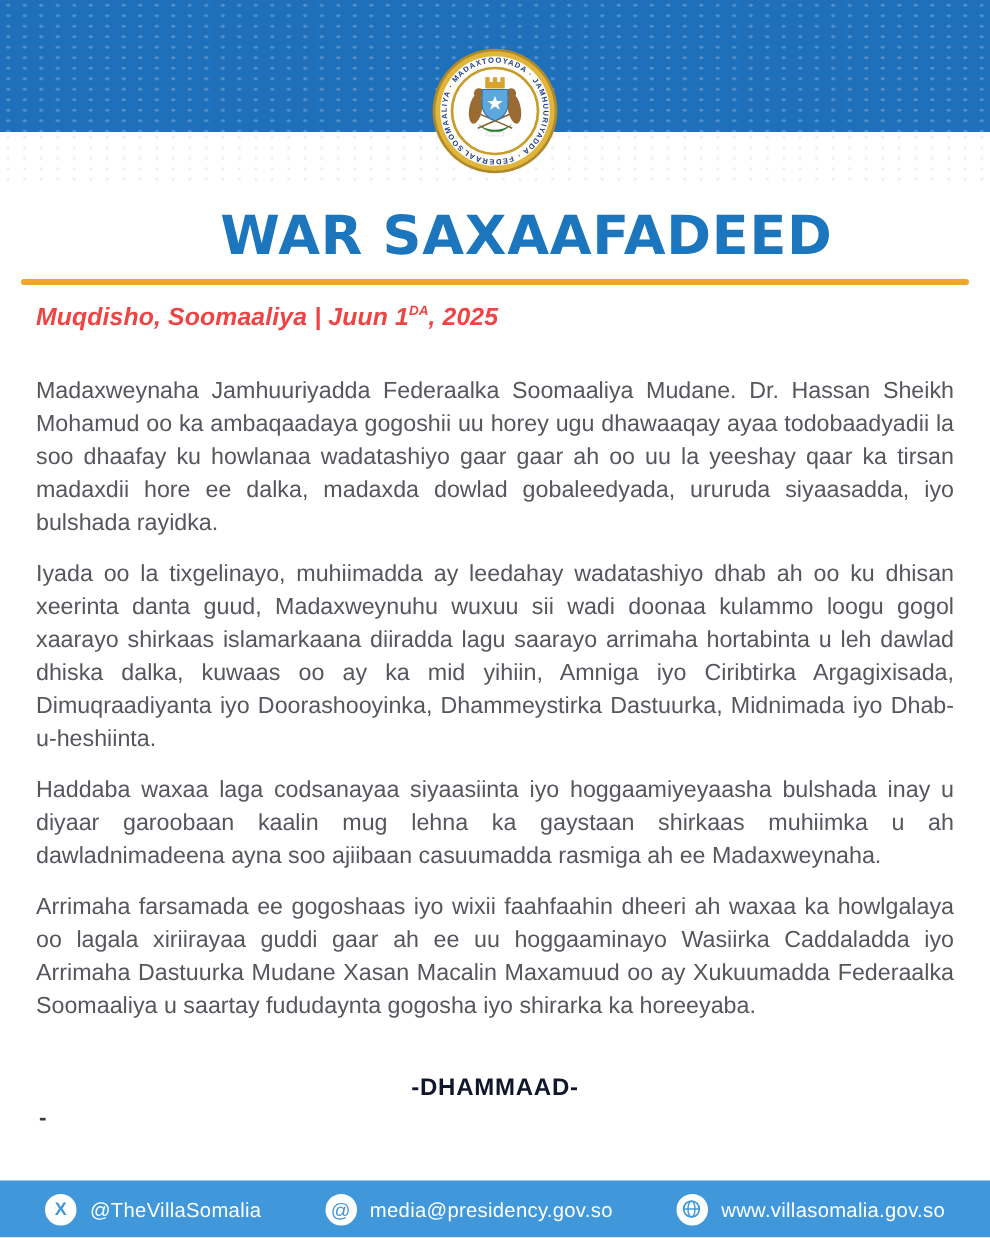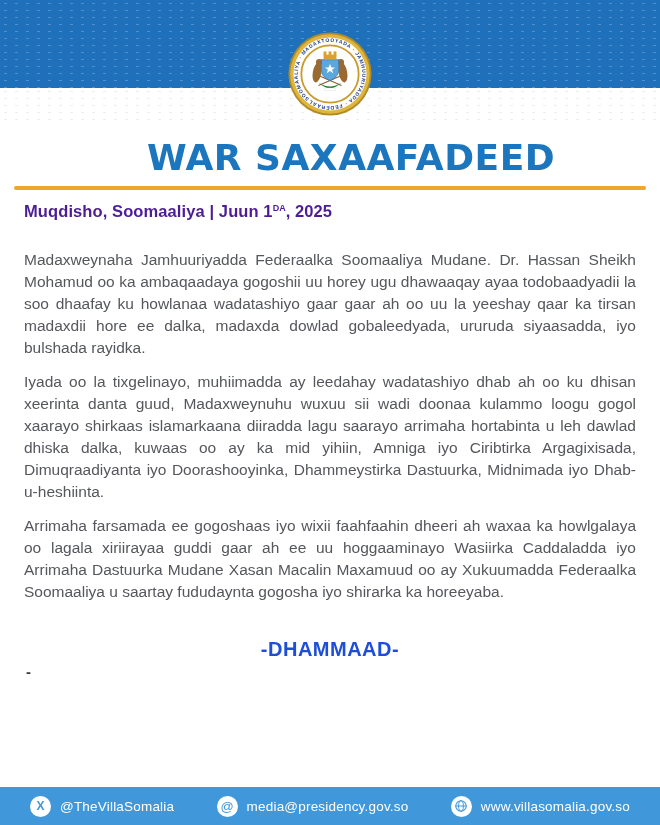--- a/index.html
+++ b/index.html
@@ -24,28 +24,28 @@
     width:86px;height:86px;z-index:5;
   }
   
   .title{
     margin:14px 0 8px;text-align:center;
     font-family:"DejaVu Sans","Liberation Sans",sans-serif;
     font-size:36px;font-weight:bold;letter-spacing:.5px;color:#1b76bd;line-height:40px;padding-left:42px;
   }
   .gold-rule{height:4px;margin:0 14px;background:#f0a62b;border-radius:2px;}
   .dateline{
-    margin:12px 24px 0;font-size:16.5px;font-weight:bold;color:#4c1d95;letter-spacing:.1px;
+    margin:12px 24px 0;font-size:16.5px;font-weight:bold;color:#ef4444;letter-spacing:.1px;font-style:italic;
   }
   .dateline sup{font-size:9px;vertical-align:super;letter-spacing:0;}
   
   .body-text{margin:16px 24px 0;color:#55575c;font-size:15.5px;line-height:22px;text-align:justify;}
   .body-text p{margin:12px 0 9px;}
   .end-mark{
-    margin-top:26px;text-align:center;font-size:20px;font-weight:bold;color:#1d4ed8;letter-spacing:.5px;
+    margin-top:26px;text-align:center;font-size:16px;font-weight:bold;color:#0f172a;letter-spacing:.5px;
   }
   .stray-dash{margin:4px 0 0 26px;font-size:15px;font-weight:bold;color:#3a3a3e;line-height:14px;}
   
   .footer{
     margin-top:auto;flex:0 0 auto;height:38px;background:#4097d9;
     display:flex;align-items:center;justify-content:space-between;padding:0 30px;
   }
   .f-item{display:flex;align-items:center;gap:9px;cursor:pointer;}
   .f-badge{
     width:21px;height:21px;border-radius:50%;background:#ffffff;color:#4097d9;
@@ -107,20 +107,21 @@
   <h1 class="title">WAR SAXAAFADEED</h1>
   <div class="gold-rule"></div>
 
   <div class="dateline">
     <span>Muqdisho, Soomaaliya | Juun 1</span><sup>DA</sup><span>, 2025</span>
   </div>
 
   <main class="body-text">
     <p>Madaxweynaha Jamhuuriyadda Federaalka Soomaaliya Mudane. Dr. Hassan Sheikh Mohamud oo ka ambaqaadaya gogoshii uu horey ugu dhawaaqay ayaa todobaadyadii la soo dhaafay ku howlanaa wadatashiyo gaar gaar ah oo uu la yeeshay qaar ka tirsan madaxdii hore ee dalka, madaxda dowlad gobaleedyada, ururuda siyaasadda, iyo bulshada rayidka.</p>
     <p>Iyada oo la tixgelinayo, muhiimadda ay leedahay wadatashiyo dhab ah oo ku dhisan xeerinta danta guud, Madaxweynuhu wuxuu sii wadi doonaa kulammo loogu gogol xaarayo shirkaas islamarkaana diiradda lagu saarayo arrimaha hortabinta u leh dawlad dhiska dalka, kuwaas oo ay ka mid yihiin, Amniga iyo Ciribtirka Argagixisada, Dimuqraadiyanta iyo Doorashooyinka, Dhammeystirka Dastuurka, Midnimada iyo Dhab-u-heshiinta.</p>
+    <p>Haddaba waxaa laga codsanayaa siyaasiinta iyo hoggaamiyeyaasha bulshada inay u diyaar garoobaan kaalin mug lehna ka gaystaan shirkaas muhiimka u ah dawladnimadeena ayna soo ajiibaan casuumadda rasmiga ah ee Madaxweynaha.</p>
     <p>Arrimaha farsamada ee gogoshaas iyo wixii faahfaahin dheeri ah waxaa ka howlgalaya oo lagala xiriirayaa guddi gaar ah ee uu hoggaaminayo Wasiirka Caddaladda iyo Arrimaha Dastuurka Mudane Xasan Macalin Maxamuud oo ay Xukuumadda Federaalka Soomaaliya u saartay fududaynta gogosha iyo shirarka ka horeeyaba.</p>
   </main>
 
   <div class="end-mark">-DHAMMAAD-</div>
   <div class="stray-dash">-</div>
 
   <footer class="footer">
     <div class="f-item">
       <span class="f-badge">X</span>
       <span class="f-label">@TheVillaSomalia</span>

